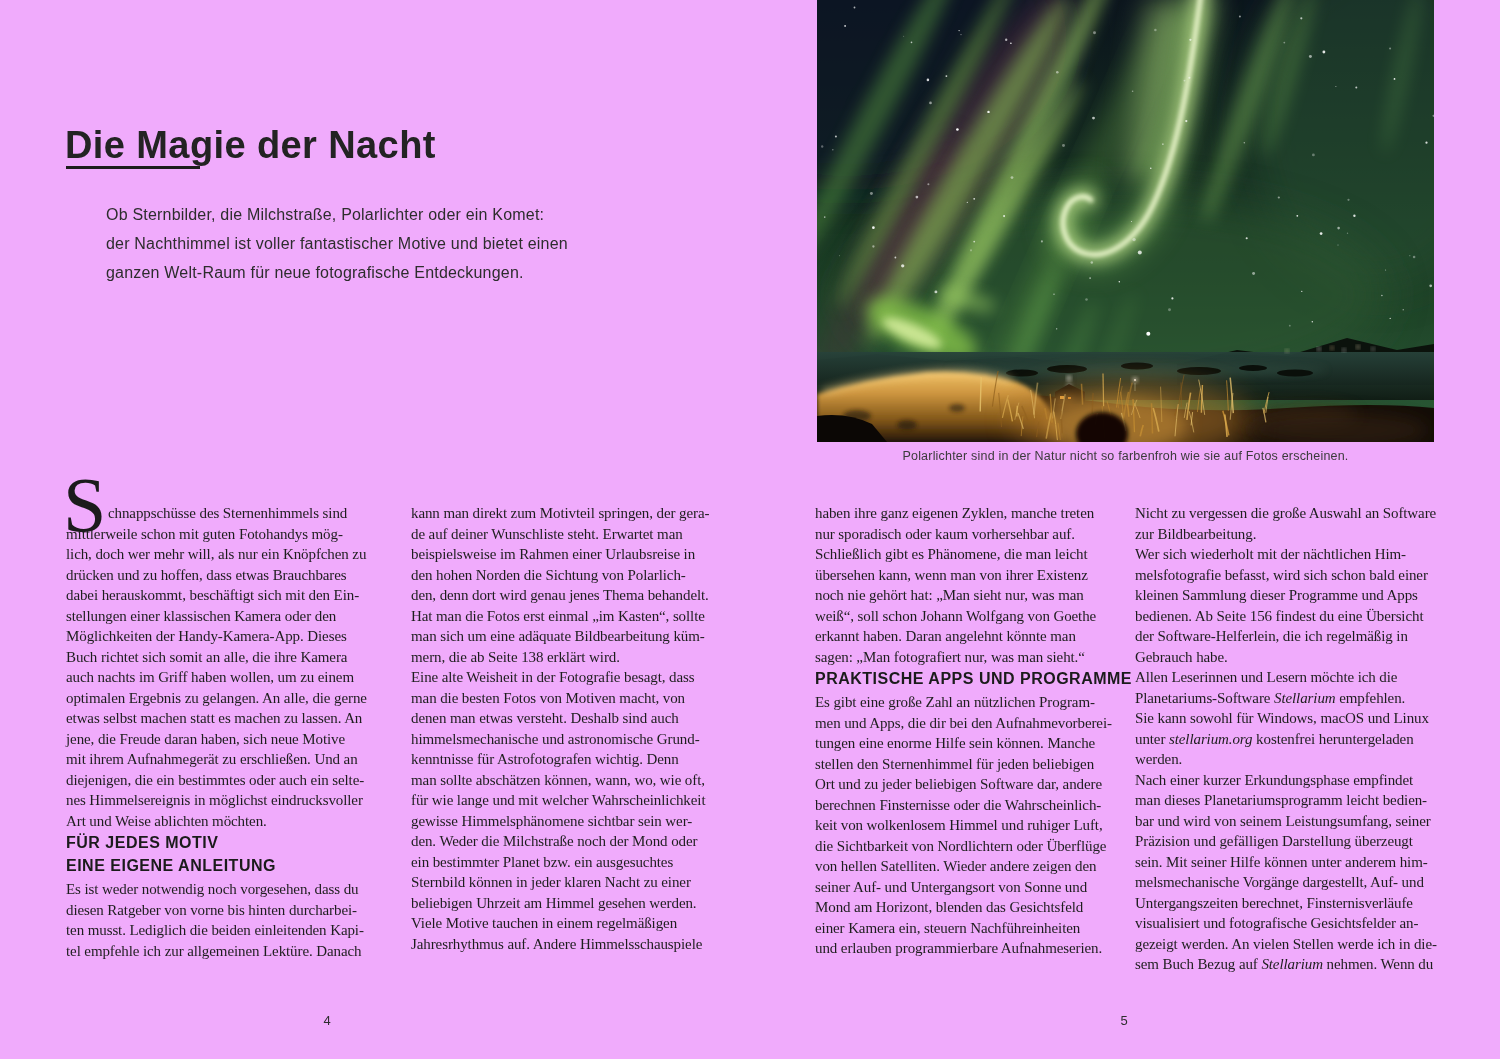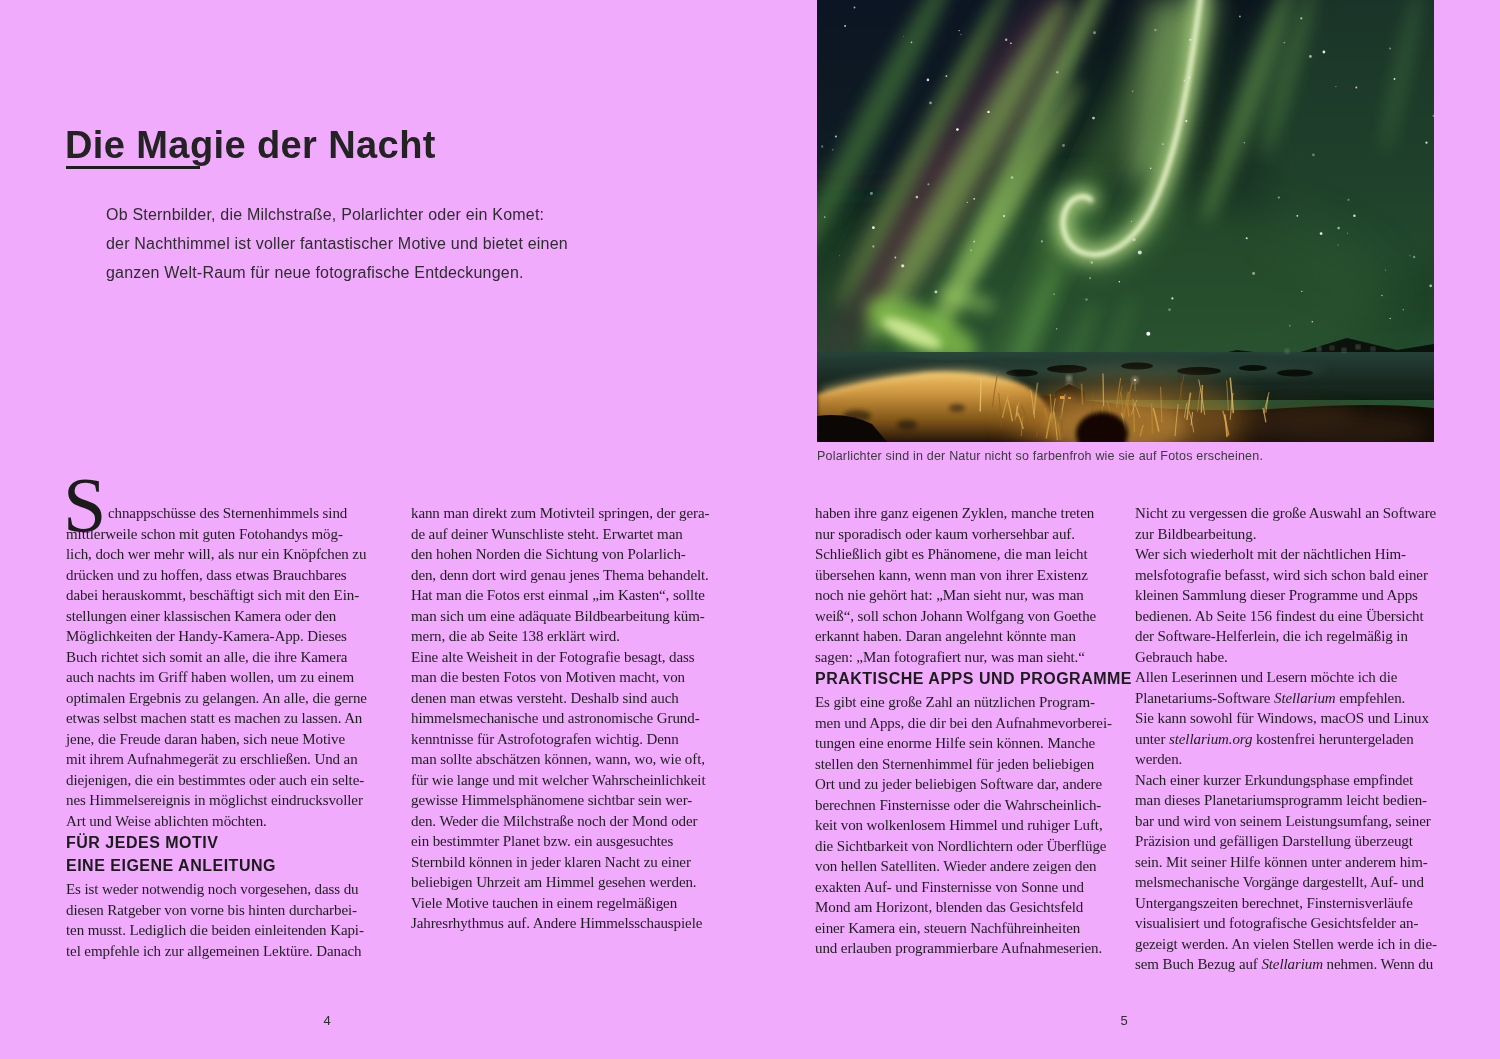--- a/index.html
+++ b/index.html
@@ -35,21 +35,21 @@
     position:absolute;left:-3px;top:-37px;font-size:78px;line-height:78px;
     font-weight:400;color:#1b1b1b;font-family:"Liberation Serif",serif;
   }
   .line.indent{text-indent:42px;}
   .photo{
     position:absolute;left:817px;top:0;width:617px;height:442px;
     overflow:hidden;background:#0d1620;
   }
   .photo svg{display:block;width:100%;height:100%;}
   .caption{
-    position:absolute;left:817px;top:449px;width:617px;
+    position:absolute;left:817px;top:449px;width:617px;text-align:center;
     font-size:12.5px;color:#3b3b3b;letter-spacing:.2px;
   }
   .page-num{position:absolute;top:1013px;font-size:13px;color:#2e2e2e;width:20px;text-align:center;}
   #page-num-left{left:317px;}
   #page-num-right{left:1114px;}
   i{font-style:italic;}
 </style>
 </head>
 <body>
 
@@ -92,20 +92,21 @@
         <div class="line">Es ist weder notwendig noch vorgesehen, dass du</div>
         <div class="line">diesen Ratgeber von vorne bis hinten durcharbei-</div>
         <div class="line">ten musst. Lediglich die beiden einleitenden Kapi-</div>
         <div class="line">tel empfehle ich zur allgemeinen Lektüre. Danach</div>
       </div>
     </div>
   <div class="col" id="left-col-2">
       <div class="para">
         <div class="line">kann man direkt zum Motivteil springen, der gera-</div>
         <div class="line">de auf deiner Wunschliste steht. Erwartet man</div>
+        <div class="line">beispielsweise im Rahmen einer Urlaubsreise in</div>
         <div class="line">den hohen Norden die Sichtung von Polarlich-</div>
         <div class="line">den, denn dort wird genau jenes Thema behandelt.</div>
         <div class="line">Hat man die Fotos erst einmal „im Kasten“, sollte</div>
         <div class="line">man sich um eine adäquate Bildbearbeitung küm-</div>
         <div class="line">mern, die ab Seite 138 erklärt wird.</div>
         <div class="line">Eine alte Weisheit in der Fotografie besagt, dass</div>
         <div class="line">man die besten Fotos von Motiven macht, von</div>
         <div class="line">denen man etwas versteht. Deshalb sind auch</div>
         <div class="line">himmelsmechanische und astronomische Grund-</div>
         <div class="line">kenntnisse für Astrofotografen wichtig. Denn</div>
@@ -420,21 +421,21 @@
       <div class="para">
         <div class="line">Es gibt eine große Zahl an nützlichen Program-</div>
         <div class="line">men und Apps, die dir bei den Aufnahmevorberei-</div>
         <div class="line">tungen eine enorme Hilfe sein können. Manche</div>
         <div class="line">stellen den Sternenhimmel für jeden beliebigen</div>
         <div class="line">Ort und zu jeder beliebigen Software dar, andere</div>
         <div class="line">berechnen Finsternisse oder die Wahrscheinlich-</div>
         <div class="line">keit von wolkenlosem Himmel und ruhiger Luft,</div>
         <div class="line">die Sichtbarkeit von Nordlichtern oder Überflüge</div>
         <div class="line">von hellen Satelliten. Wieder andere zeigen den</div>
-        <div class="line">exakten Auf- und Finsternisse von Sonne und</div>
+        <div class="line">seiner Auf- und Untergangsort von Sonne und</div>
         <div class="line">Mond am Horizont, blenden das Gesichtsfeld</div>
         <div class="line">einer Kamera ein, steuern Nachführeinheiten</div>
         <div class="line">und erlauben programmierbare Aufnahmeserien.</div>
       </div>
     </div>
   <div class="col" id="right-col-2">
       <div class="para">
         <div class="line">Nicht zu vergessen die große Auswahl an Software</div>
         <div class="line">zur Bildbearbeitung.</div>
         <div class="line">Wer sich wiederholt mit der nächtlichen Him-</div>

